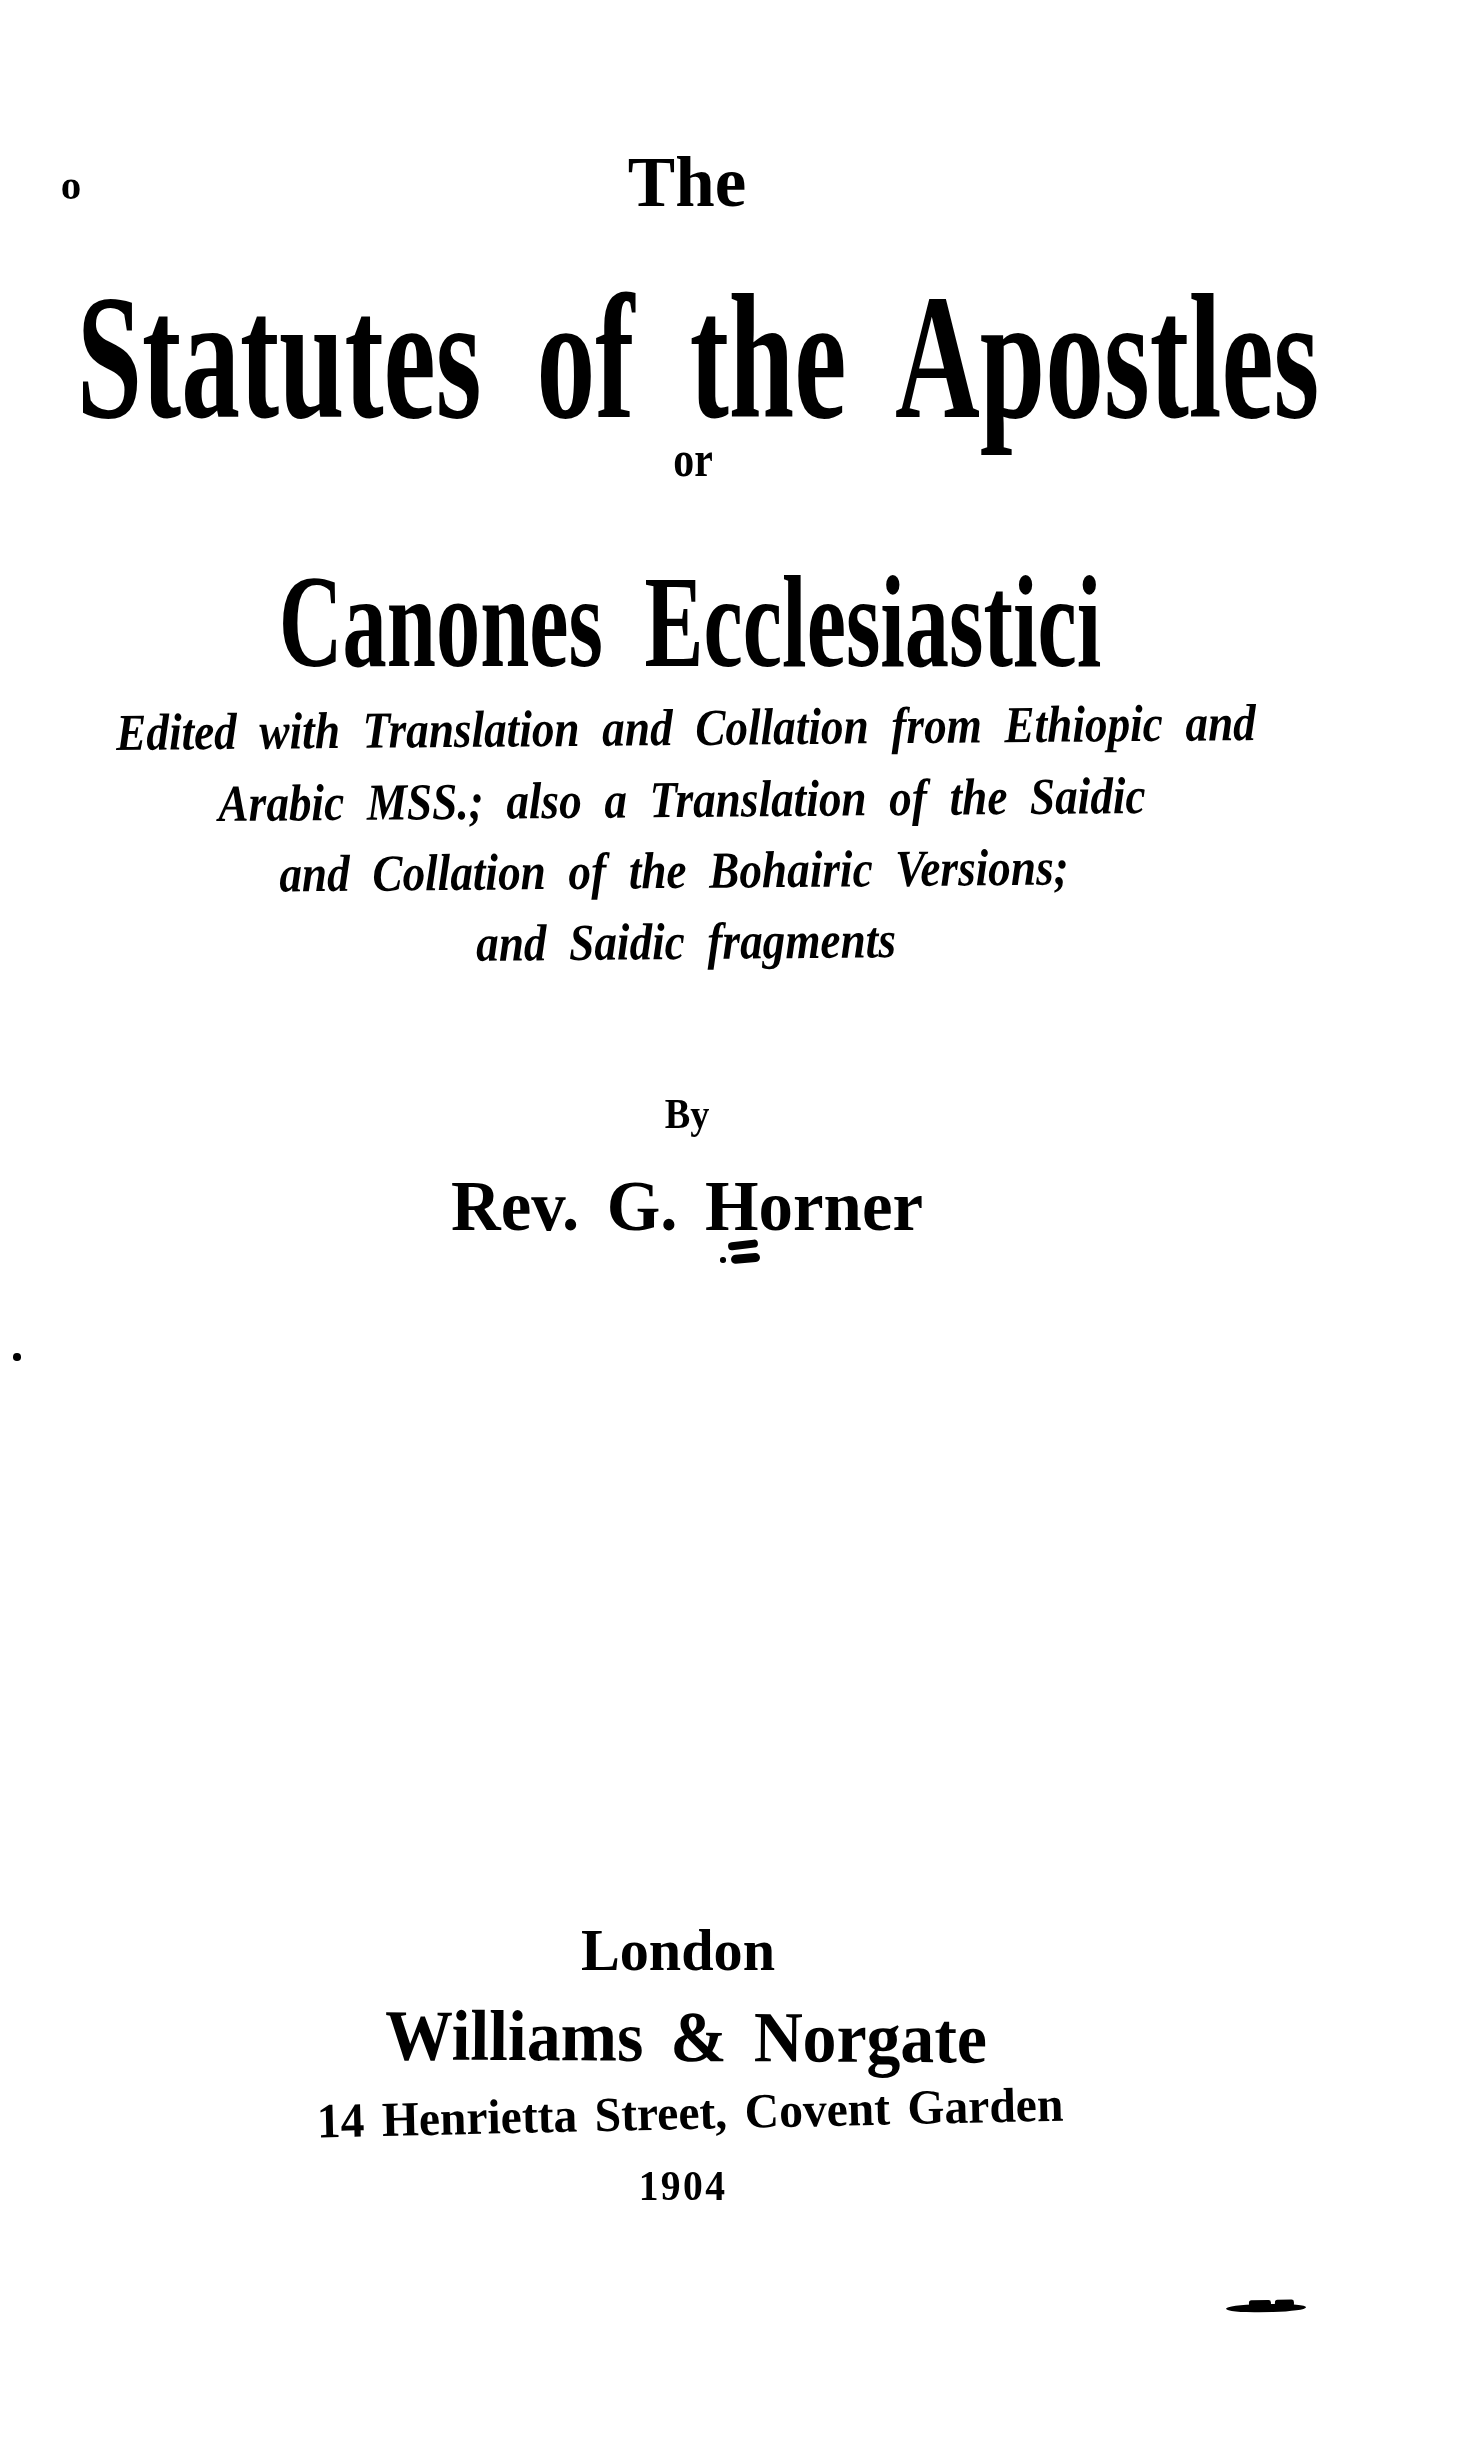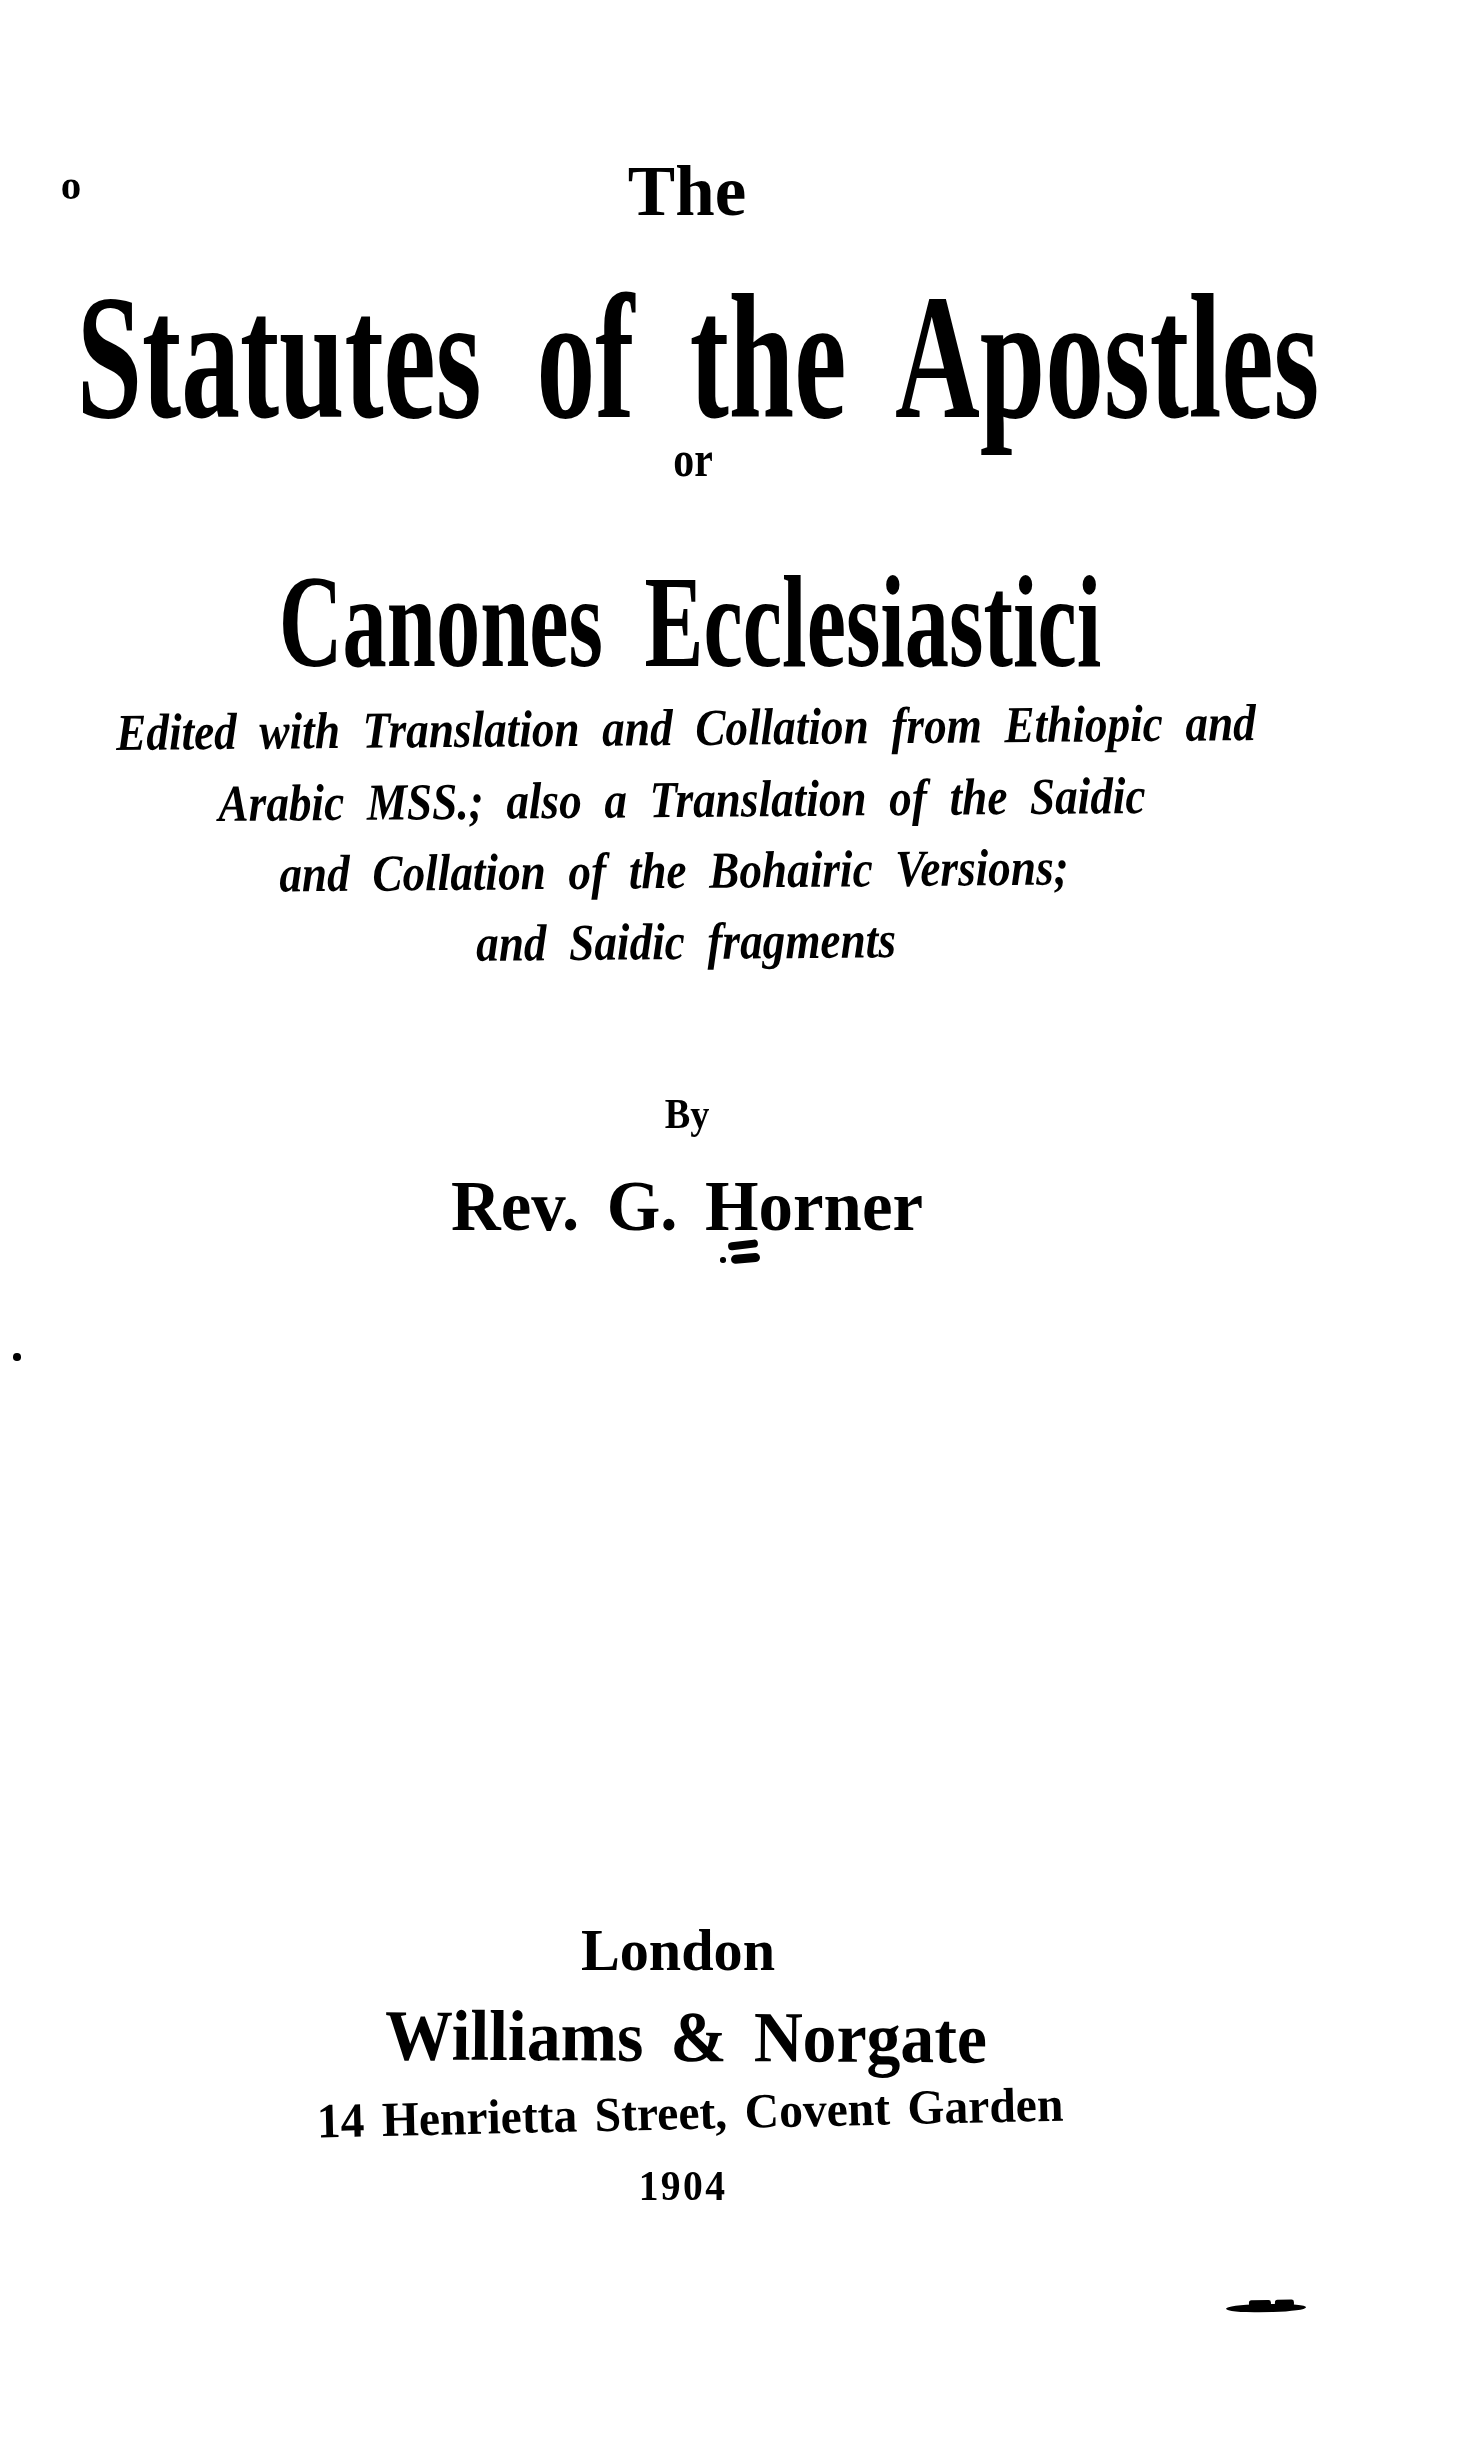--- a/index.html
+++ b/index.html
@@ -21,21 +21,20 @@
     position: absolute;
     white-space: nowrap;
     line-height: 1;
     color: #000;
   }
   
   #half-title {
     left: 687px; top: 147px;
     font-size: 71px;
     transform: translateX(-50%);
-    margin-top: 9px;
   }
   #main-title {
     left: 698px; top: 268px;
     font-size: 178px;
     word-spacing: 0.22em;
     transform: translateX(-50%) scaleX(0.66);
   }
   #connector {
     left: 693px; top: 434px;
     font-size: 51px;

